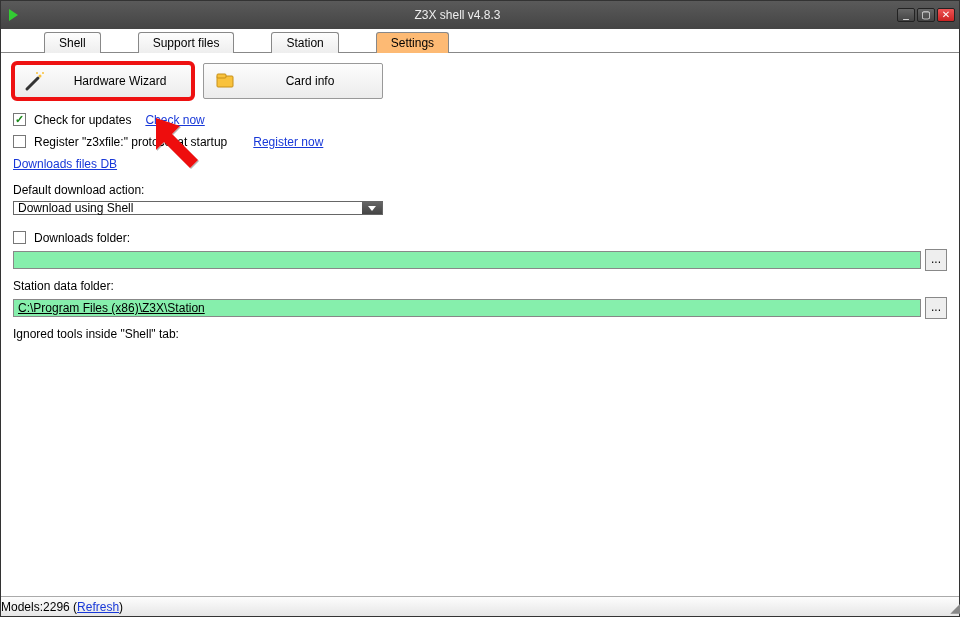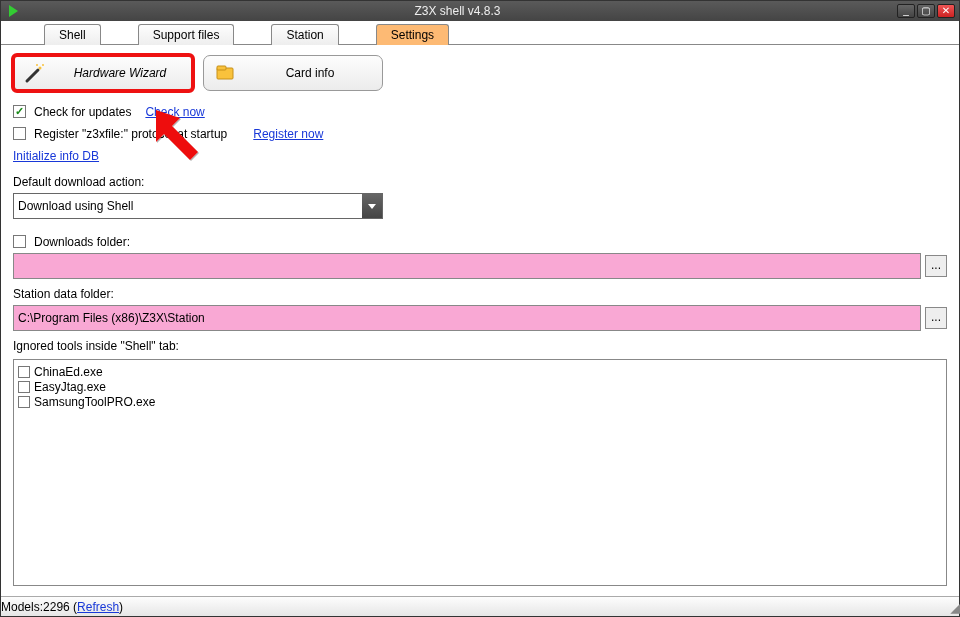--- a/index.html
+++ b/index.html
@@ -1,42 +1,42 @@
 <!DOCTYPE html>
 <html><head>
 <meta charset="utf-8">
 <style>
 *{box-sizing:border-box;margin:0;padding:0;font-family:Tahoma,Arial,sans-serif;font-size:12px;}
 html,body{width:960px;height:617px;overflow:hidden;background:#fff;}
 .window{width:960px;height:617px;background:#fff;display:flex;flex-direction:column;border:1px solid #333;}
-.titlebar{height:20px;background:linear-gradient(to bottom,#5a5a5a,#444);display:flex;align-items:center;color:#fff;position:relative;padding:0 4px;}
+.titlebar{height:28px;background:linear-gradient(to bottom,#5a5a5a,#444);display:flex;align-items:center;color:#fff;position:relative;padding:0 4px;}
 .titlebar .play{width:0;height:0;border-top:6px solid transparent;border-bottom:6px solid transparent;border-left:9px solid #3c3;margin-left:4px;}
 .titlebar .title{flex:1;text-align:center;font-size:12px;color:#eee;}
 .titlebar .winbtns{display:flex;gap:2px;}
 .winbtn{width:18px;height:14px;border:1px solid #222;background:linear-gradient(#666,#444);border-radius:2px;display:flex;align-items:center;justify-content:center;color:#fff;font-size:10px;line-height:1;}
 .winbtn.close{background:linear-gradient(#e55,#c22);}
 .tabbar{height:24px;background:#fff;border-bottom:1px solid #888;display:flex;align-items:flex-end;padding:0 8px;gap:0;}
 .tab{padding:3px 14px;border:1px solid #888;border-bottom:none;background:linear-gradient(#fdfdfd,#eee);margin-right:2px;border-radius:3px 3px 0 0;position:relative;top:1px;margin-left:35px;}
 .tab.active{background:#fdba74;top:1px;text-align:center;}
 .content{flex:1;padding:10px 12px;overflow:hidden;display:flex;flex-direction:column;position:relative;}
 .bigrow{display:flex;gap:10px;margin-bottom:10px;}
-.bigbtn{width:180px;height:36px;border:1px solid #999;background:linear-gradient(#fdfdfd,#ececec);display:flex;align-items:center;padding:0 10px;border-radius:7px;}
+.bigbtn{width:180px;height:36px;border:1px solid #999;background:linear-gradient(#fdfdfd,#ececec);display:flex;align-items:center;padding:0 10px;border-radius:2px;}
 .bigbtn .icon{width:22px;height:22px;margin-right:12px;display:flex;align-items:center;justify-content:center;}
 .bigbtn .label{flex:1;text-align:center;}
-.hw-highlight{outline:4px solid #e11;outline-offset:-2px;border-radius:4px;font-style:italic;}
+.hw-highlight{outline:4px solid #e11;outline-offset:-2px;border-radius:4px;}
 .line{display:flex;align-items:flex-start;gap:8px;margin:4px 0;}
 .chk{width:13px;height:13px;border:1px solid #777;background:#fff;display:inline-flex;align-items:center;justify-content:center;}
 .chk.checked::after{content:"✓";color:#1a8a1a;font-size:11px;font-weight:bold;}
 .link{color:#1838d8;text-decoration:underline;cursor:pointer;}
 .grouplabel{margin:8px 0 4px 0;}
-.combo{width:370px;height:14px;border:1px solid #666;background:#fff;display:flex;align-items:center;padding:12px 4px;position:relative;}
+.combo{width:370px;height:14px;border:1px solid #666;background:#fff;display:flex;align-items:center;padding:0 4px;position:relative;}
 .combo .dropbtn{position:absolute;right:0;top:0;width:20px;height:100%;background:linear-gradient(#666,#444);display:flex;align-items:center;justify-content:center;}
 .combo .dropbtn::after{content:"";border-left:4px solid transparent;border-right:4px solid transparent;border-top:5px solid #fff;}
 .combo.small{width:160px;}
-.textinput{height:26px;border:1px solid #888;background:#f9a8d4;padding:0 4px;}
+.textinput{height:18px;border:1px solid #888;background:#86efac;padding:0 4px;text-decoration:underline;}
 .browse{width:22px;height:22px;border:1px solid #888;background:#eee;margin-left:4px;text-align:center;line-height:18px;}
 .row-full{display:flex;align-items:center;}
 .row-full .textinput{flex:1;}
 .listbox{flex:1;border:1px solid #888;background:#fff;padding:4px;margin-top:2px;overflow:auto;}
 .listitem{display:flex;align-items:center;gap:4px;margin:1px 0;}
 .listitem .chk{width:12px;height:12px;}
 .statusbar{height:20px;background:linear-gradient(#fdfdfd,#e6e6e6);border-top:1px solid #aaa;display:flex;align-items:center;padding:0 0;font-size:11px;}
 .statusbar .grip{margin-left:auto;color:#888;font-size:14px;letter-spacing:-2px;}
 
 .arrow{position:absolute;left:145px;top:55px;pointer-events:none;}
@@ -95,21 +95,21 @@
       <span class="link" style="margin-left:6px;">Check now</span>
     </div>
 
     <div class="line">
       <span class="chk"></span>
       <span>Register "z3xfile:" protocol at startup</span>
       <span class="link" style="margin-left:18px;">Register now</span>
     </div>
 
     <div class="line">
-      <span class="link">Initialize info DB</span>
+      <span class="link">Downloads files DB</span>
     </div>
 
     <div class="grouplabel">Default download action:</div>
     <div class="combo">
       <span>Download using Shell</span>
       <span class="dropbtn"></span>
     </div>
 
     <div class="line" style="margin-top:16px;">
       <span class="chk"></span>
@@ -121,34 +121,20 @@
     </div>
 
     <div class="grouplabel">Station data folder:</div>
     <div class="row-full">
       <input class="textinput" value="C:\Program Files (x86)\Z3X\Station" style="">
       <div class="browse">...</div>
     </div>
 
 
     <div class="grouplabel">Ignored tools inside "Shell" tab:</div>
-    <div class="listbox">
-      <div class="listitem">
-        <span class="chk"></span>
-        <span>ChinaEd.exe</span>
-      </div>
-      <div class="listitem">
-        <span class="chk"></span>
-        <span>EasyJtag.exe</span>
-      </div>
-      <div class="listitem">
-        <span class="chk"></span>
-        <span>SamsungToolPRO.exe</span>
-      </div>
-    </div>
 
     <div class="arrow">
       <svg width="90" height="90">
         <defs>
             <filter id="s">
               <feDropShadow dx="1" dy="1" stdDeviation="0.5" flood-opacity="0.3"></feDropShadow>
             </filter>
           </defs>
         <polygon points="10,10 34,18 26,26 52,52 44,60 18,34 10,42" fill="#e11" filter="url(#s)"></polygon>
       </svg>

